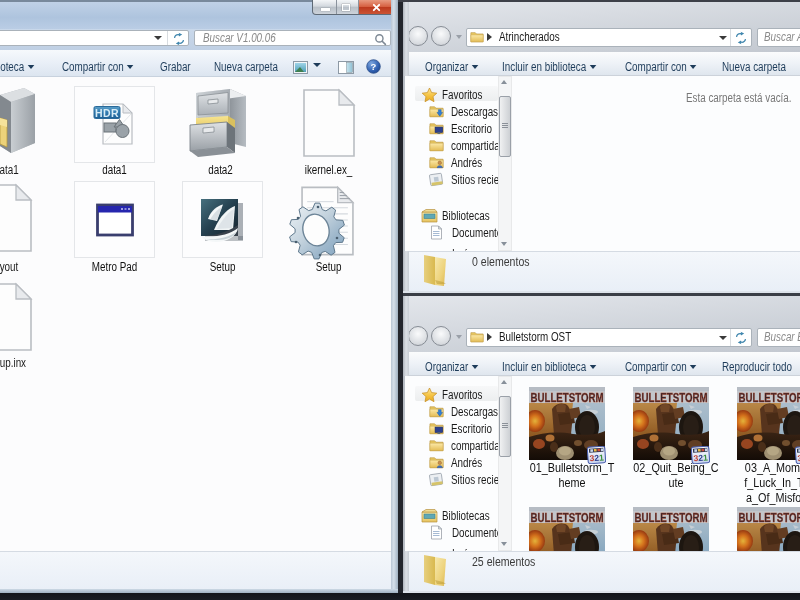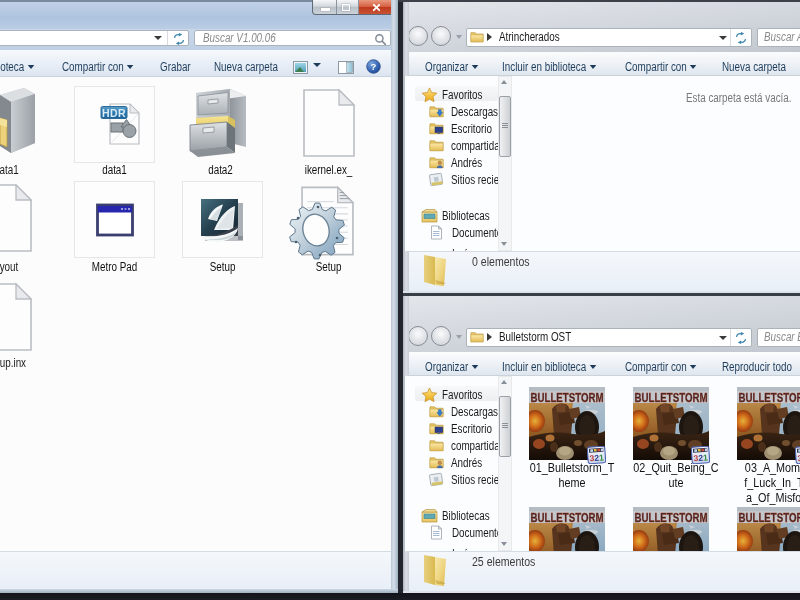--- a/index.html
+++ b/index.html
@@ -89,21 +89,21 @@
 <path d="M0 33 L7 35 L7 62 L0 59 Z" fill="#ecd27a" stroke="#b89a3f" stroke-width="0.8"></path>
 <path d="M0 33 L7 35 L7 42 L0 40 Z" fill="#f5e29a"></path>
 <defs>
             <linearGradient id="cug" x1="0" y1="0" x2="1" y2="0">
               <stop offset="0" stop-color="#c9ced2"></stop>
               <stop offset="1" stop-color="#9aa0a6"></stop>
             </linearGradient>
           </defs>
         </svg></div>
 <div style="position:absolute;left:-6.5px;top:162.5px;font-size:12px;color:#1a1a1a;white-space:nowrap;transform:scaleX(0.82);transform-origin:0 0;">data1</div>
-<div style="position:absolute;left:100px;top:102px"><svg width="44" height="43" viewBox="0 0 44 43">
+<div style="position:absolute;left:93px;top:102px"><svg width="44" height="43" viewBox="0 0 44 43">
           <path d="M10 2 L30 2 L39 11 L39 42 L10 42 Z" fill="#fdfdfd" stroke="#b9bdc2" stroke-width="1.2"></path>
           <path d="M30 2 L30 11 L39 11 Z" fill="#e8eaed" stroke="#b9bdc2" stroke-width="1"></path>
           <line x1="12" y1="40" x2="38" y2="12" stroke="#e3e6e9" stroke-width="1"></line>
           <rect x="1" y="4.5" width="26" height="12" rx="1.5" fill="url(#hdg)" stroke="#2a6a9a" stroke-width="1"></rect>
           <text x="14" y="14.5" font-family="Liberation Sans" font-size="10.5" font-weight="bold" fill="#d8ecf6" text-anchor="middle" letter-spacing="0.5">HDR</text>
           <rect x="11" y="21" width="12" height="9" fill="#9aa2a8" stroke="#6a7278" stroke-width="1"></rect>
           <path d="M21 25 L26.5 17.5 L31.5 25 Z" fill="#9aa2a8" stroke="#6a7278" stroke-width="1"></path>
           <circle cx="29.5" cy="29" r="6.5" fill="#9aa2a8" stroke="#6a7278" stroke-width="1"></circle>
           <defs>
             <linearGradient id="hdg" x1="0" y1="0" x2="0" y2="1">

